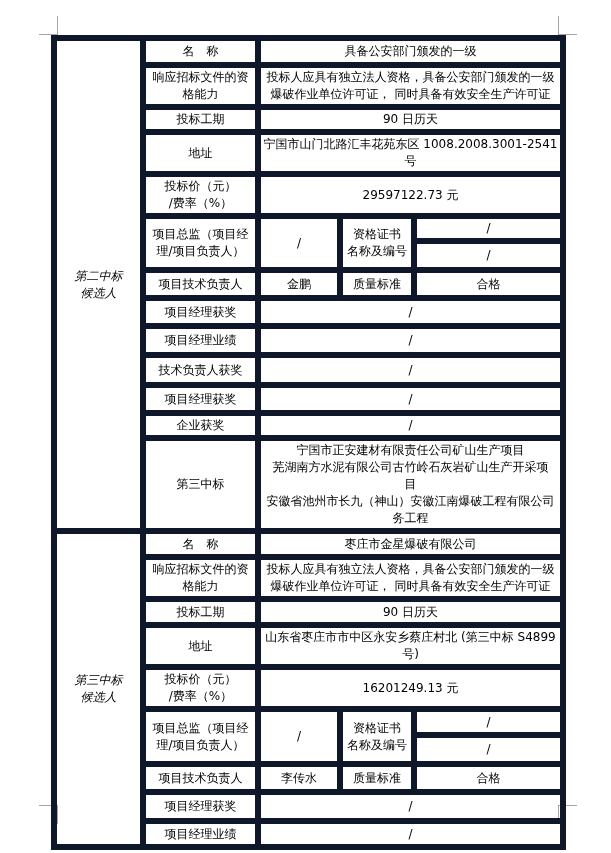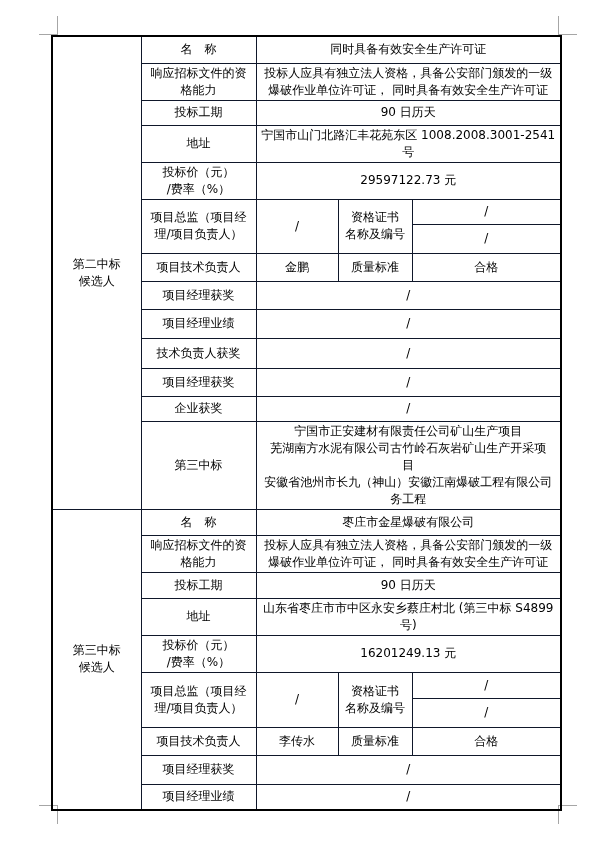--- a/index.html
+++ b/index.html
@@ -15,27 +15,27 @@
   .cm-bl{left:39px;top:805px;border-right:1px solid #a6a6a6;border-top:1px solid #a6a6a6;}
   .cm-br{left:558px;top:805px;border-left:1px solid #a6a6a6;border-top:1px solid #a6a6a6;}
   table.bid-table{
     position:absolute;left:51px;top:35px;
     border-collapse:collapse;table-layout:fixed;
     width:509px;
     border:2px solid #000;
     font-size:12px;line-height:17px;color:#000;
   }
   table.bid-table td{
-    border:1px solid #0f172a;
+    border:6px solid #0f172a;
     text-align:center;vertical-align:middle;
     padding:1px 2px;
     white-space:pre-line;
     overflow:hidden;
   }
-  td.side{white-space:pre-line;}
+  td.side{white-space:pre-line;font-style:italic;}
 </style>
 </head>
 <body>
 
 <div class="page">
 
   <div class="cropmark cm-tl"></div>
   <div class="cropmark cm-tr"></div>
   <div class="cropmark cm-bl"></div>
   <div class="cropmark cm-br"></div>
@@ -47,21 +47,21 @@
         <col style="width:82px">
         <col style="width:74px">
         <col style="width:149px">
     </colgroup>
     <tbody>
 
       <tr style="height:27px">
         <td class="side" rowspan="14">第二中标
 候选人</td>
         <td>名　称</td>
-        <td colspan="3">同时具备有效安全生产许可证</td>
+        <td colspan="3">具备公安部门颁发的一级</td>
       </tr>
       <tr style="height:36px">
         <td>响应招标文件的资
 格能力</td>
         <td colspan="3">投标人应具有独立法人资格，具备公安部门颁发的一级
 爆破作业单位许可证， 同时具备有效安全生产许可证</td>
       </tr>
       <tr style="height:25px">
         <td>投标工期</td>
         <td colspan="3">90 日历天</td>

